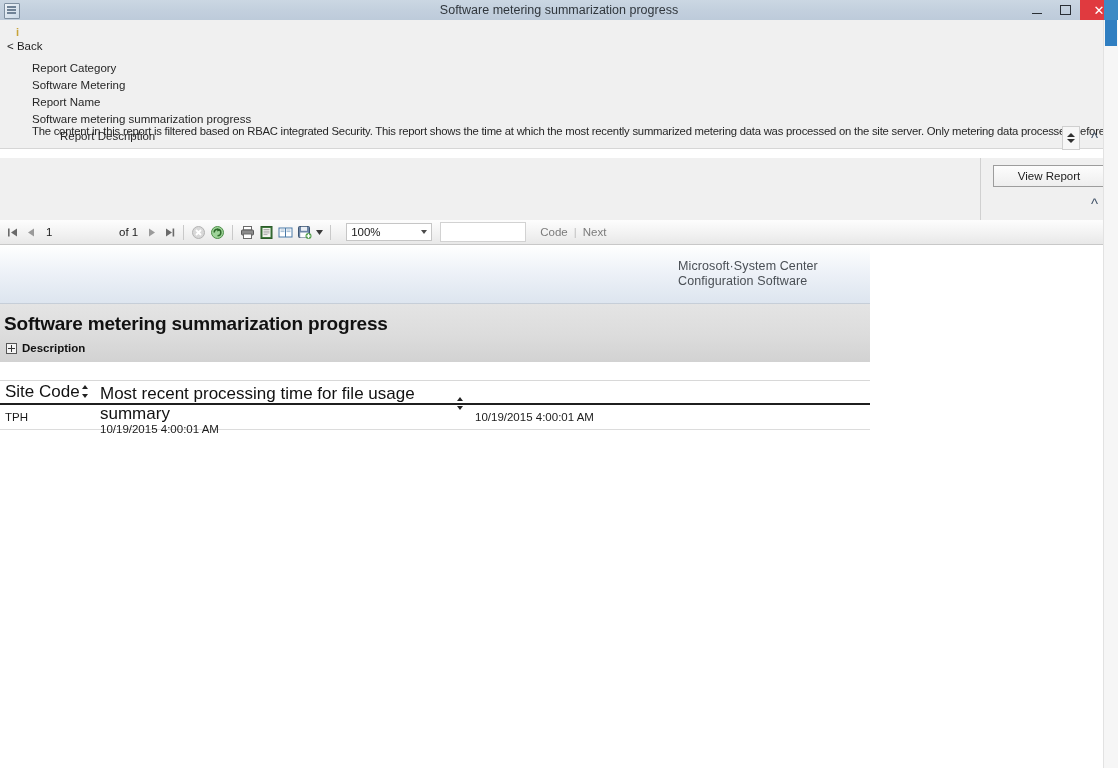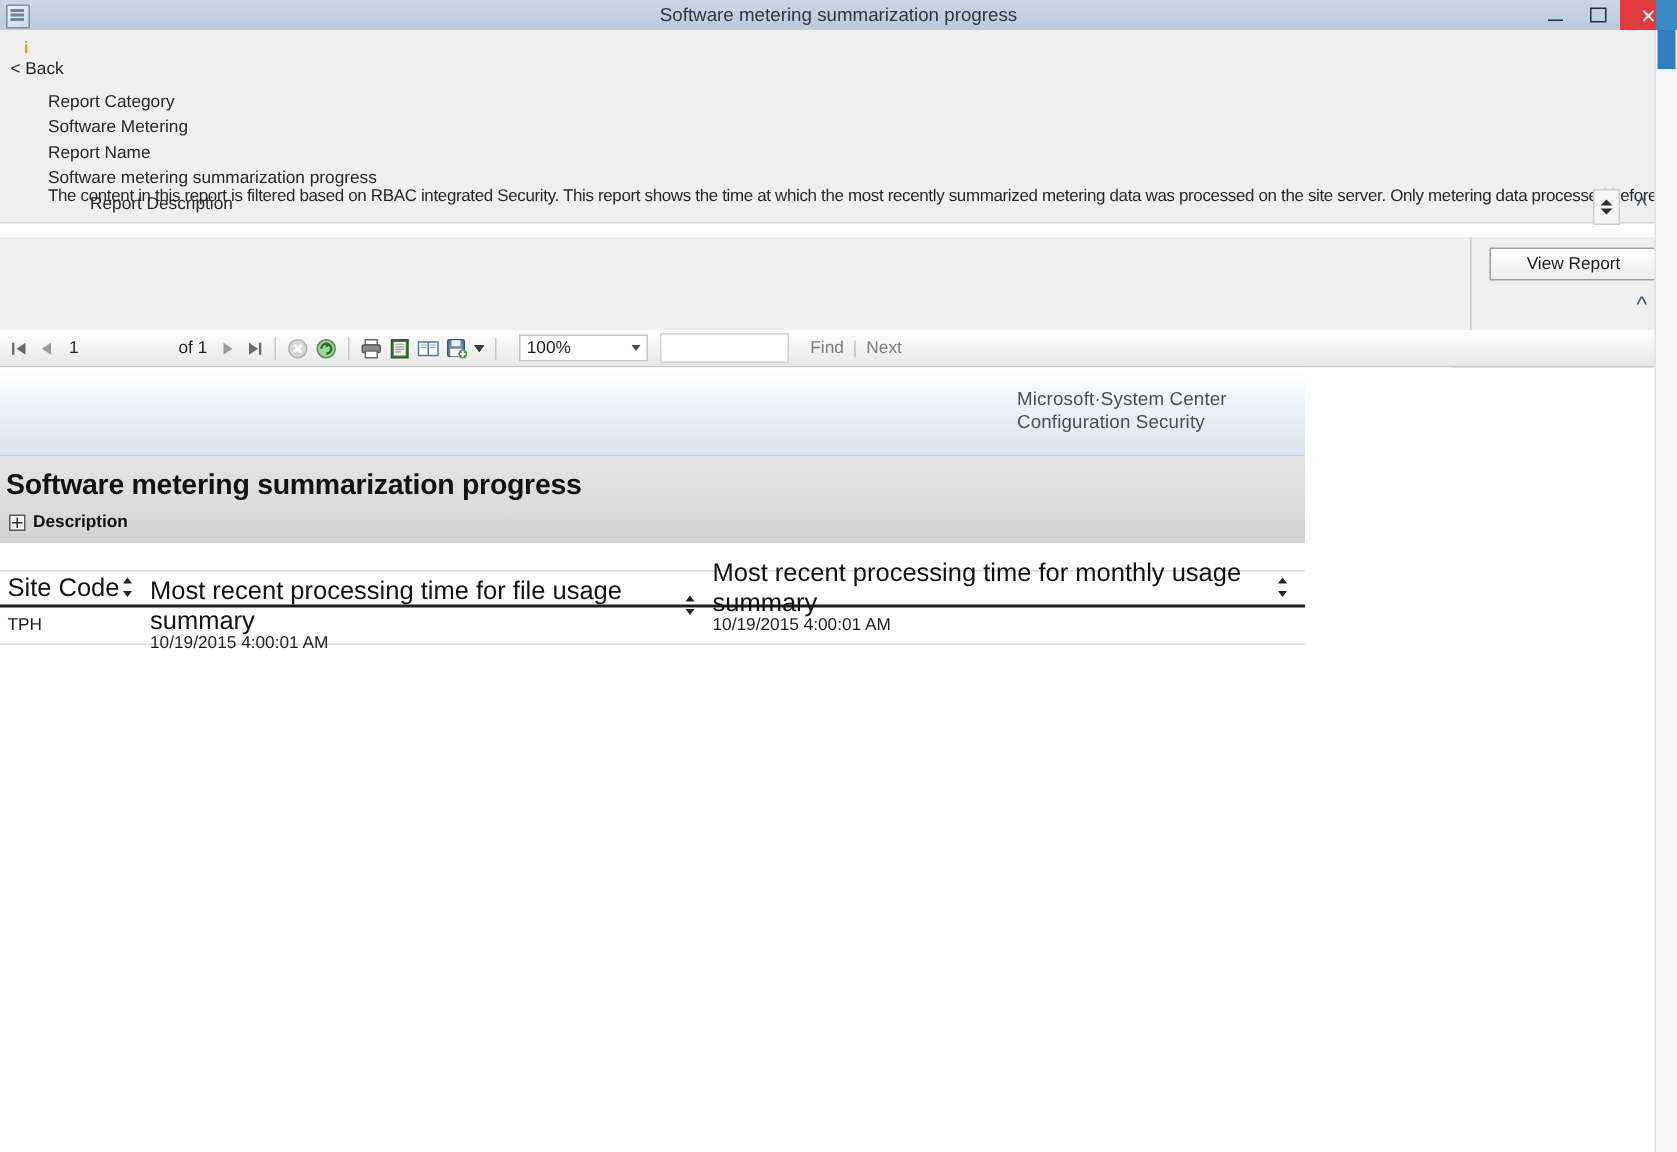--- a/index.html
+++ b/index.html
@@ -321,31 +321,31 @@
     </div>
 
     <div class="vsep"></div>
 
     <div class="zoom-box">
       <span>100%</span>
       <span class="zoom-arrow"></span>
     </div>
 
     <input class="find-box" value="" style="">
-    <span class="find-lnk">Find</span>
+    <span class="find-lnk">Code</span>
     <span class="find-div">|</span>
     <span class="find-lnk" style="margin-left:0;">Next</span>
   </div>
 
   <div class="report">
 
     <div class="rpt-header">
       <div class="brand">
         <div>Microsoft·System Center</div>
-        <div>Configuration Security</div>
+        <div>Configuration Software</div>
       </div>
     </div>
 
     <div class="rpt-titleband">
       <div class="rpt-title">Software metering summarization progress</div>
       <div class="desc-toggle">
         <span class="plusbox"></span>
         <span class="desc-lbl">Description</span>
       </div>
     </div>
@@ -359,27 +359,20 @@
               <i class="d"></i>
             </span>
         </div>
         <div class="th c2">
           <span>Most recent processing time for file usage summary</span>
           <span class="sort-ic">
               <i class="u"></i>
               <i class="d"></i>
             </span>
         </div>
-        <div class="th c3">
-          <span>Most recent processing time for monthly usage summary</span>
-          <span class="sort-ic">
-              <i class="u"></i>
-              <i class="d"></i>
-            </span>
-        </div>
       </div>
       <div class="tbl-row">
         <div class="td c1">TPH</div>
         <div class="td c2">10/19/2015 4:00:01 AM</div>
         <div class="td c3">10/19/2015 4:00:01 AM</div>
       </div>
     </div>
 
   </div>
 

